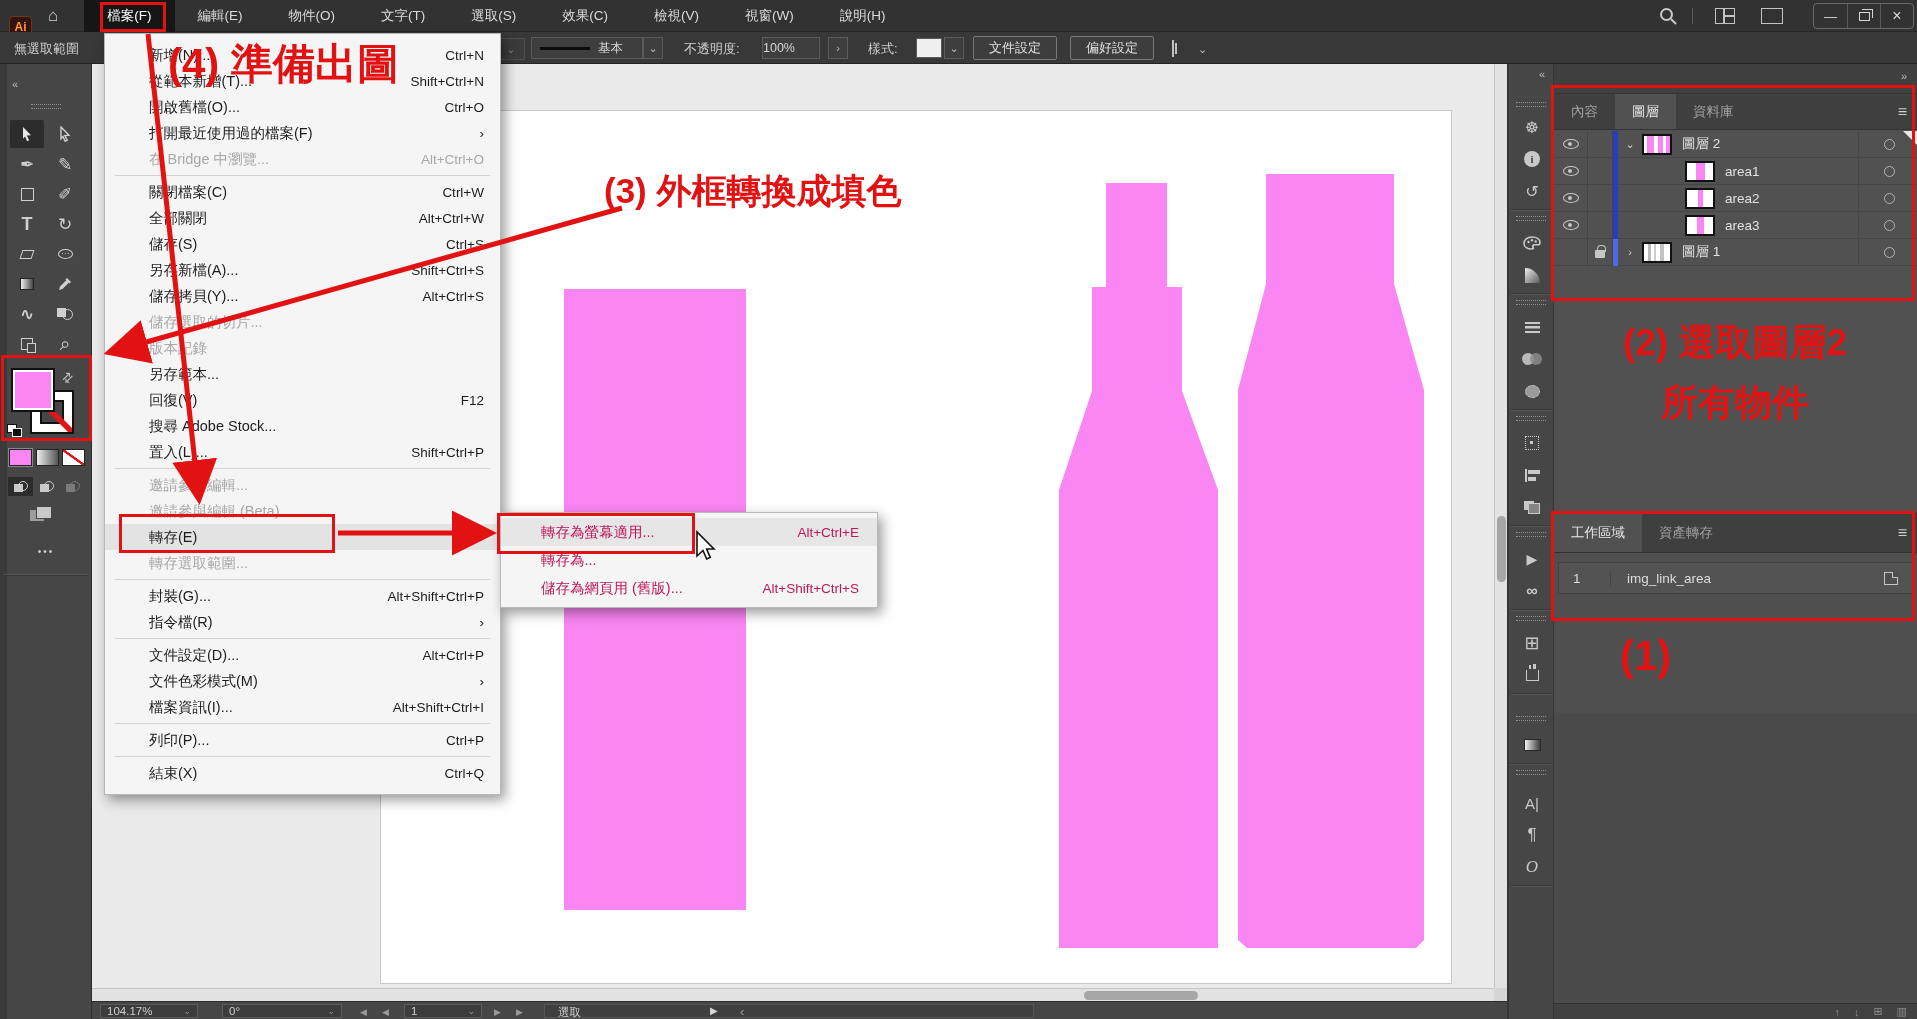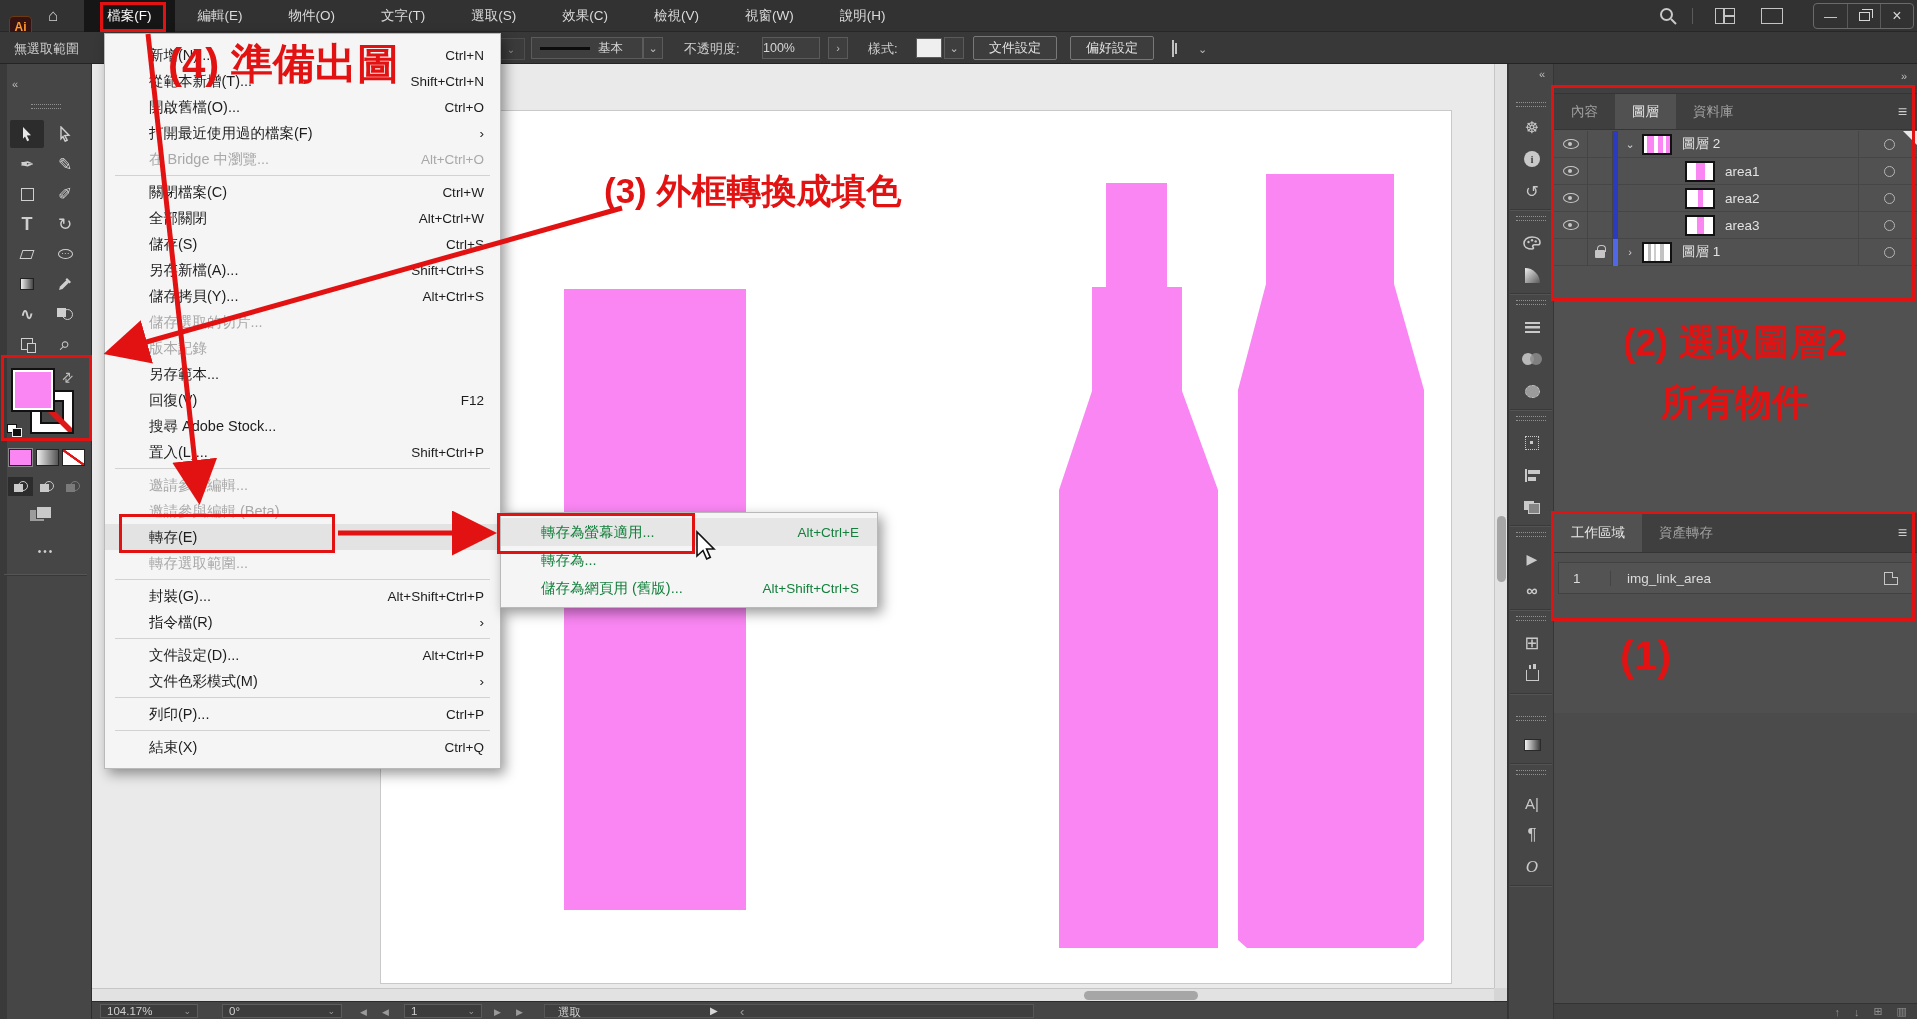--- a/index.html
+++ b/index.html
@@ -206,21 +206,21 @@
            border:1px solid #b9b9b9; box-shadow:4px 5px 12px rgba(0,0,0,.4); padding:8px 0;
            z-index:40; }
   .mi { height:26px; display:flex; align-items:center; padding:0 16px 0 44px; font-size:14.5px;
         color:#1d1d1d; }
   .mi .right { margin-left:auto; font-size:13.5px; }
   .mi.dis { color:#a8a8a8; }
   .mi.hl { background:#e3e3e3; }
   .msep { height:1px; background:#d2d2d2; margin:3px 10px; }
   .smenu { position:absolute; left:500px; top:512px; width:378px; background:#f5f5f5;
            border:1px solid #b9b9b9; box-shadow:4px 5px 12px rgba(0,0,0,.4); padding:5px 0; z-index:41;}
-  .smi { height:28px; display:flex; align-items:center; padding:0 18px 0 40px; font-size:14.5px; color:#15803d;}
+  .smi { height:28px; display:flex; align-items:center; padding:0 18px 0 40px; font-size:14.5px; color:#be185d;}
   .smi.hl { background:#e6e6e6; }
   .smi .right { margin-left:auto; font-size:13.5px; }
   .cb-ghost { position:absolute; left:497px; top:38px; width:28px; height:22px; background:#3b3b3b;
               border:1px solid #4d4d4d; color:#8a8a8a; font-size:10px; display:flex; align-items:center;
               justify-content:center; z-index:5;}
 
   
   .ann { position:absolute; inset:0; pointer-events:none; z-index:50; }
   .rbox { position:absolute; border:3px solid #e31212; }
   .rtext { position:absolute; color:#e31212; font-weight:bold; white-space:nowrap; }
@@ -683,20 +683,24 @@
         <span class="right">›</span>
       </div>
     <div class="msep"></div>
     <div class="mi">
         <span>文件設定(D)...</span>
         <span class="right">Alt+Ctrl+P</span>
       </div>
     <div class="mi">
         <span>文件色彩模式(M)</span>
         <span class="right">›</span>
+      </div>
+    <div class="mi">
+        <span>檔案資訊(I)...</span>
+        <span class="right">Alt+Shift+Ctrl+I</span>
       </div>
     <div class="msep"></div>
     <div class="mi">
         <span>列印(P)...</span>
         <span class="right">Ctrl+P</span>
       </div>
     <div class="msep"></div>
     <div class="mi">
         <span>結束(X)</span>
         <span class="right">Ctrl+Q</span>

